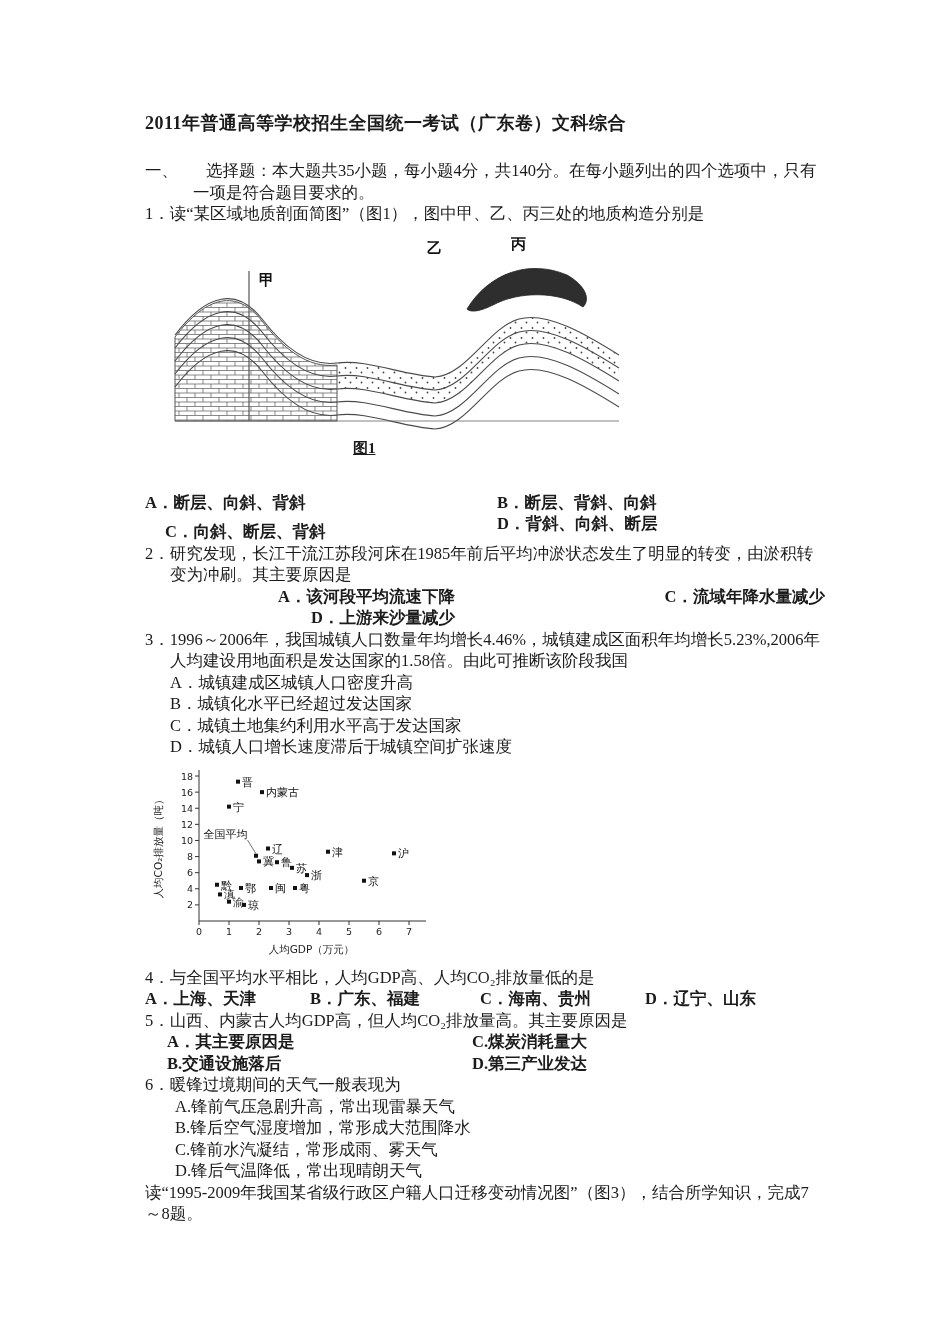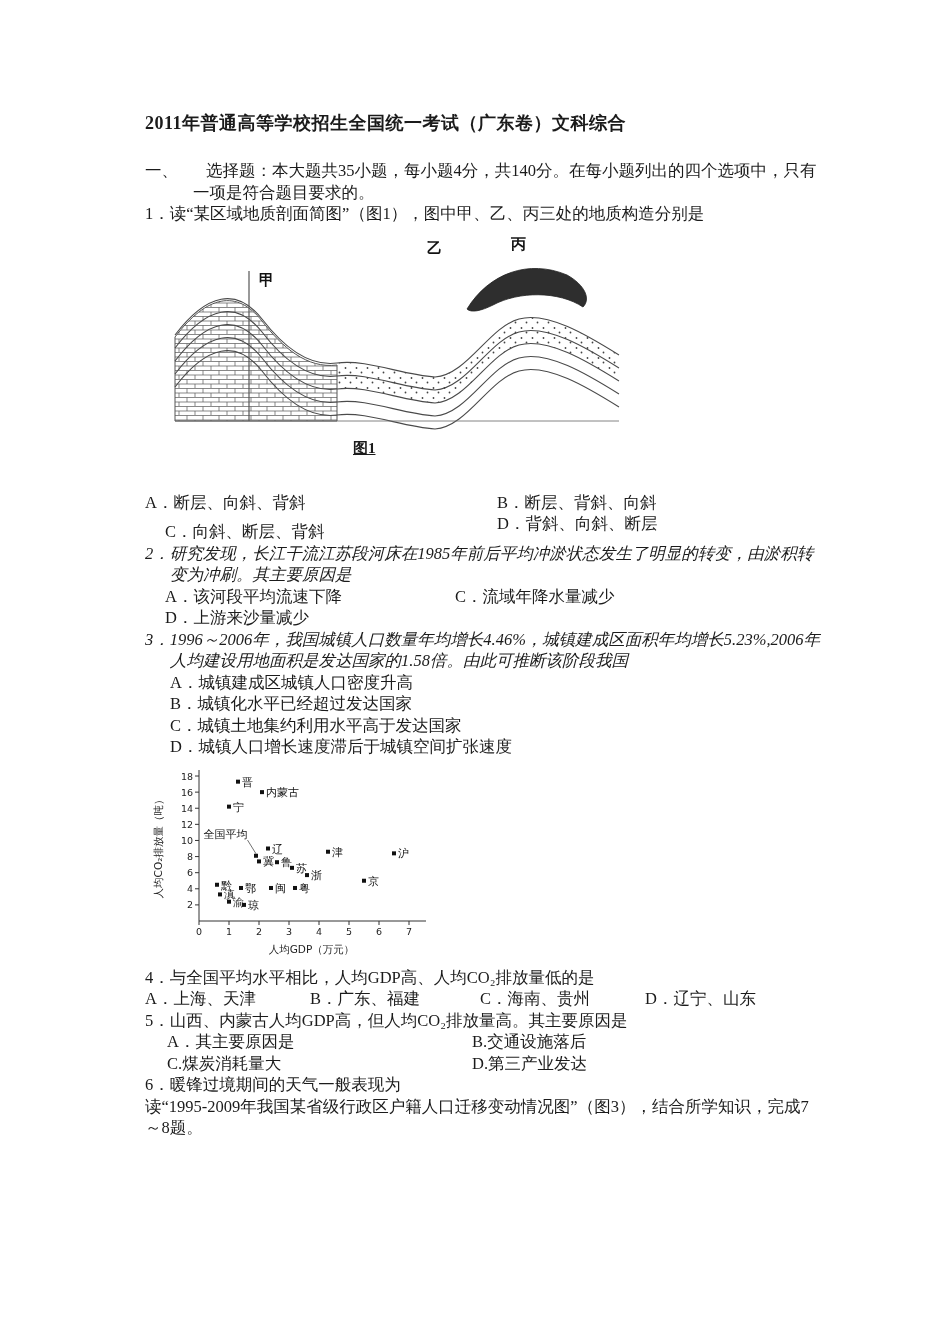--- a/index.html
+++ b/index.html
@@ -1,28 +1,28 @@
 <!DOCTYPE html>
 <html><head>
 <meta charset="utf-8">
 <style>
   html,body{margin:0;padding:0;background:#ffffff;}
   body{width:950px;min-height:1344px;font-family:"Liberation Serif","DejaVu Serif",serif;color:#1b1b1b;}
   .page{width:680px;padding:110px 125px 60px 145px;}
   h1{font-size:18px;line-height:1.45;font-weight:bold;margin:0 0 24px 0;letter-spacing:0.5px;}
   .para{font-size:16.5px;line-height:21.5px;margin:0;}
   .hang48{padding-left:48px;text-indent:-48px;}
-  .hang25{padding-left:25px;text-indent:-25px;font-style:italic;}
+  .hang25{padding-left:25px;text-indent:-25px;}
   .gap28{display:inline-block;width:28px;}
   .fig1wrap{margin:10px 0 0 22px;}
   .fig1caption{font-weight:bold;font-size:15px;margin:0 0 34px 208px;text-decoration:underline;}
-  .optgrid{display:grid;font-size:16.5px;line-height:21.5px;}
+  .optgrid{display:grid;font-size:16.5px;line-height:21.5px;font-weight:bold;}
   .q1opts{grid-template-columns:352px 1fr;}
   .q1opts .ind{padding-left:20px;margin-top:8px;}
-  .q2opts{grid-template-columns:290px 1fr;padding-left:20px;}
+  .q2opts{grid-template-columns:290px 1fr;padding-left:20px;text-align:right;}
   .q4opts{grid-template-columns:165px 170px 165px auto;}
   .q5opts{grid-template-columns:305px 1fr;padding-left:22px;}
   .optlist > div{font-size:16.5px;line-height:21.5px;padding-left:25px;}
   .q6list > div{padding-left:30px;}
   .fig2wrap{margin:6px 0 4px 4px;}
   
   .stratum{fill:none;stroke:#4a4a4a;stroke-width:1.1;}
   .thin{fill:none;stroke:#666;stroke-width:0.8;}
   .figlabel{font:bold 15px "DejaVu Sans",sans-serif;fill:#111;}
   .ax{stroke:#333;stroke-width:1;}
@@ -186,22 +186,28 @@
   <div class="optgrid q4opts">
     <div>A．上海、天津</div>
     <div>B．广东、福建</div>
     <div>C．海南、贵州</div>
     <div>D．辽宁、山东</div>
   </div>
 
   <p class="para">5．山西、内蒙古人均GDP高，但人均CO₂排放量高。其主要原因是</p>
   <div class="optgrid q5opts">
     <div>A．其主要原因是</div>
+    <div>C.煤炭消耗量大</div>
     <div>B.交通设施落后</div>
-    <div>C.煤炭消耗量大</div>
     <div>D.第三产业发达</div>
   </div>
 
   <p class="para">6．暖锋过境期间的天气一般表现为</p>
+  <div class="optlist q6list">
+    <div>A.锋前气压急剧升高，常出现雷暴天气</div>
+    <div>B.锋后空气湿度增加，常形成大范围降水</div>
+    <div>C.锋前水汽凝结，常形成雨、雾天气</div>
+    <div>D.锋后气温降低，常出现晴朗天气</div>
+  </div>
 
   <p class="para">读“1995-2009年我国某省级行政区户籍人口迁移变动情况图”（图3），结合所学知识，完成7～8题。</p>
 
 </div>
 
 </body></html>

